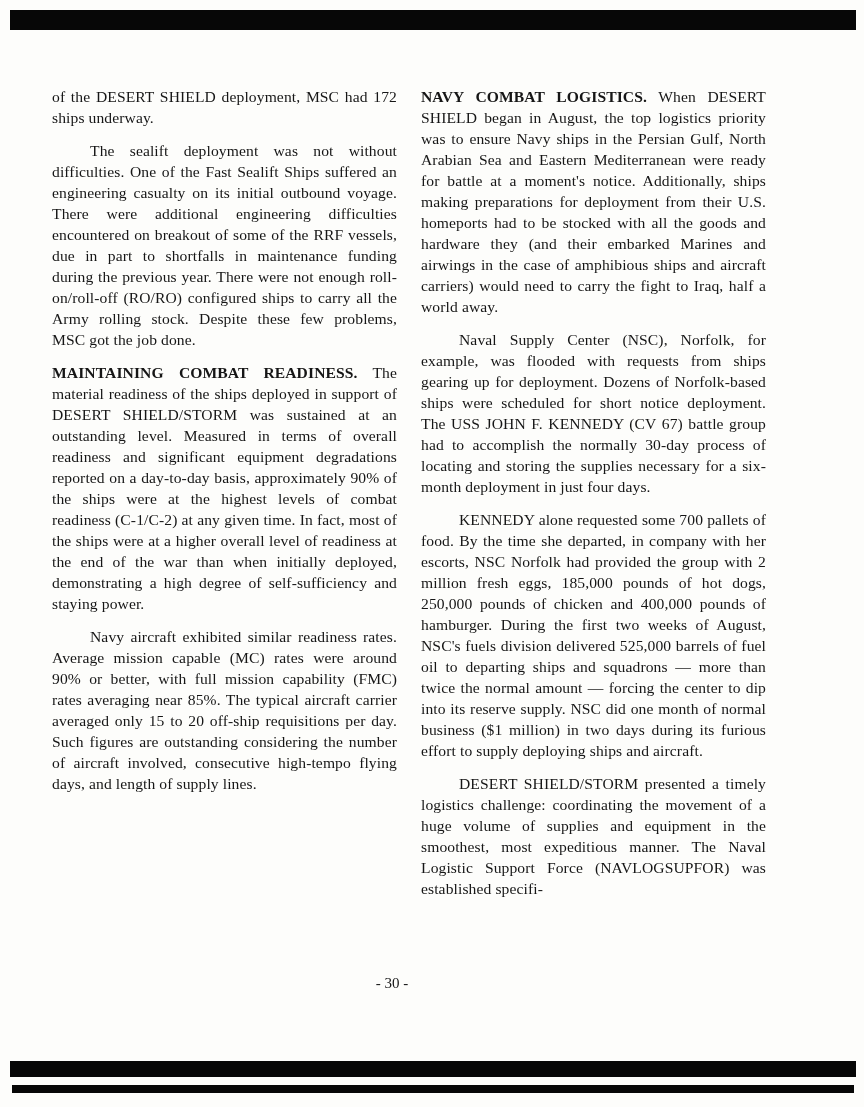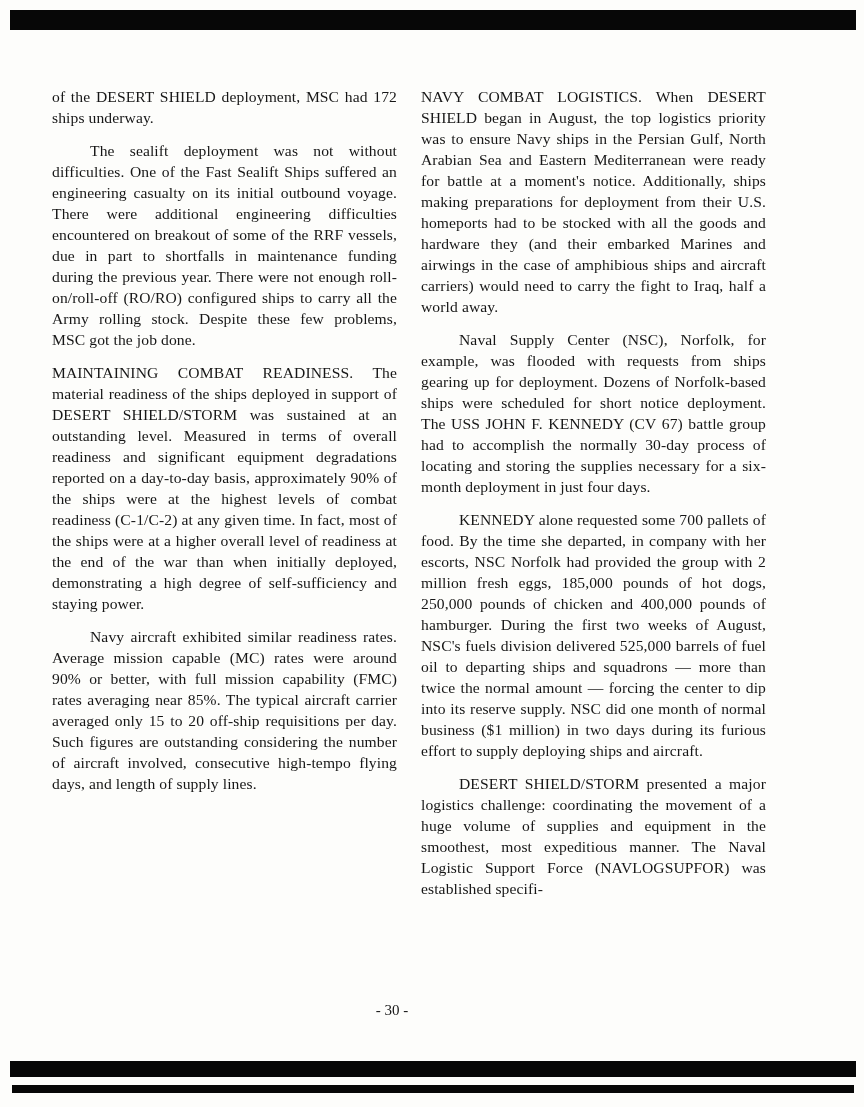--- a/index.html
+++ b/index.html
@@ -26,24 +26,24 @@
   }
   .col {
     width: 345px;
     text-align: justify;
     font-size: 15.6px;
     line-height: 21px;
     letter-spacing: 0.1px;
   }
   .col p { margin-bottom: 12px; }
   p.indent { text-indent: 38px; }
-  strong.runin { font-weight: normal; }
+  strong.runin { font-weight: bold; }
   .page-number {
     position: absolute;
-    left: 52px; top: 1002px; width: 680px;
+    left: 52px; top: 975px; width: 680px;
     text-align: center;
     font-size: 15px;
   }
 </style>
 </head>
 <body>
 
 <div class="page">
 
   <div class="rule rule-top"></div>
@@ -54,21 +54,21 @@
       <p>of the DESERT SHIELD deployment, MSC had 172 ships underway.</p>
       <p class="indent">The sealift deployment was not without difficulties.  One of the Fast Sealift Ships suffered an engineering casualty on its initial outbound voyage.  There were additional engineering difficulties encountered on breakout of some of the RRF vessels, due in part to shortfalls in maintenance funding during the previous year.  There were not enough roll-on/roll-off (RO/RO) configured ships to carry all the Army rolling stock.  Despite these few problems, MSC got the job done.</p>
       <p><strong class="runin">MAINTAINING COMBAT READINESS.</strong> <span>The material readiness of the ships deployed in support of DESERT SHIELD/STORM was sustained at an outstanding level.  Measured in terms of overall readiness and significant equipment degradations reported on a day-to-day basis, approximately 90% of the ships were at the highest levels of combat readiness (C-1/C-2) at any given time.  In fact, most of the ships were at a higher overall level of readiness at the end of the war than when initially deployed, demonstrating a high degree of self-sufficiency and staying power.</span></p>
       <p class="indent">Navy aircraft exhibited similar readiness rates.  Average mission capable (MC) rates were around 90% or better, with full mission capability (FMC) rates averaging near 85%. The typical aircraft carrier averaged only 15 to 20 off-ship requisitions per day.  Such figures are outstanding considering the number of aircraft involved, consecutive high-tempo flying days, and length of supply lines.</p>
     </div>
 
     <div class="col">
       <p><strong class="runin">NAVY COMBAT LOGISTICS.</strong> <span>When DESERT SHIELD began in August, the top logistics priority was to ensure Navy ships in the Persian Gulf, North Arabian Sea and Eastern Mediterranean were ready for battle at a moment's notice.  Additionally, ships making preparations for deployment from their U.S. homeports had to be stocked with all the goods and hardware they (and their embarked Marines and airwings in the case of amphibious ships and aircraft carriers) would need to carry the fight to Iraq, half a world away.</span></p>
       <p class="indent">Naval Supply Center (NSC), Norfolk, for example, was flooded with requests from ships gearing up for deployment.  Dozens of Norfolk-based ships were scheduled for short notice deployment.  The USS JOHN F. KENNEDY (CV 67) battle group had to accomplish the normally 30-day process of locating and storing the supplies necessary for a six-month deployment in just four days.</p>
       <p class="indent">KENNEDY alone requested some 700 pallets of food.  By the time she departed, in company with her escorts, NSC Norfolk had provided the group with 2 million fresh eggs, 185,000 pounds of hot dogs, 250,000 pounds of chicken and 400,000 pounds of hamburger.  During the first two weeks of August, NSC's fuels division delivered 525,000 barrels of fuel oil to departing ships and squadrons — more than twice the normal amount — forcing the center to dip into its reserve supply.  NSC did one month of normal business ($1 million) in two days during its furious effort to supply deploying ships and aircraft.</p>
-      <p class="indent">DESERT SHIELD/STORM presented a major logistics challenge:  coordinating the movement of a huge volume of supplies and equipment in the smoothest, most expeditious manner.  The Naval Logistic Support Force (NAVLOGSUPFOR) was established specifi-</p>
+      <p class="indent">DESERT SHIELD/STORM presented a timely logistics challenge:  coordinating the movement of a huge volume of supplies and equipment in the smoothest, most expeditious manner.  The Naval Logistic Support Force (NAVLOGSUPFOR) was established specifi-</p>
     </div>
 
   </div>
 
   <div class="page-number">- 30 -</div>
 
   <div class="rule rule-bottom-1"></div>
   <div class="rule rule-bottom-2"></div>
 
 </div>

